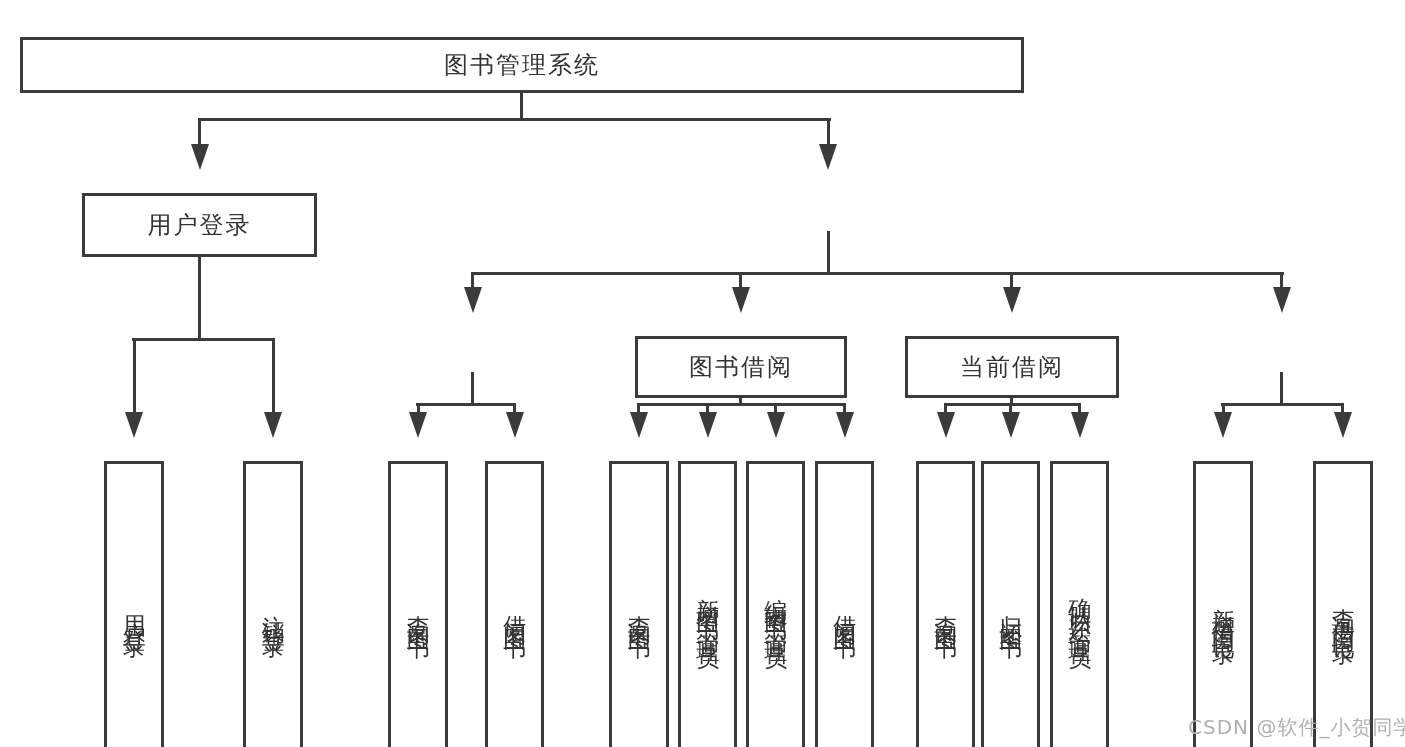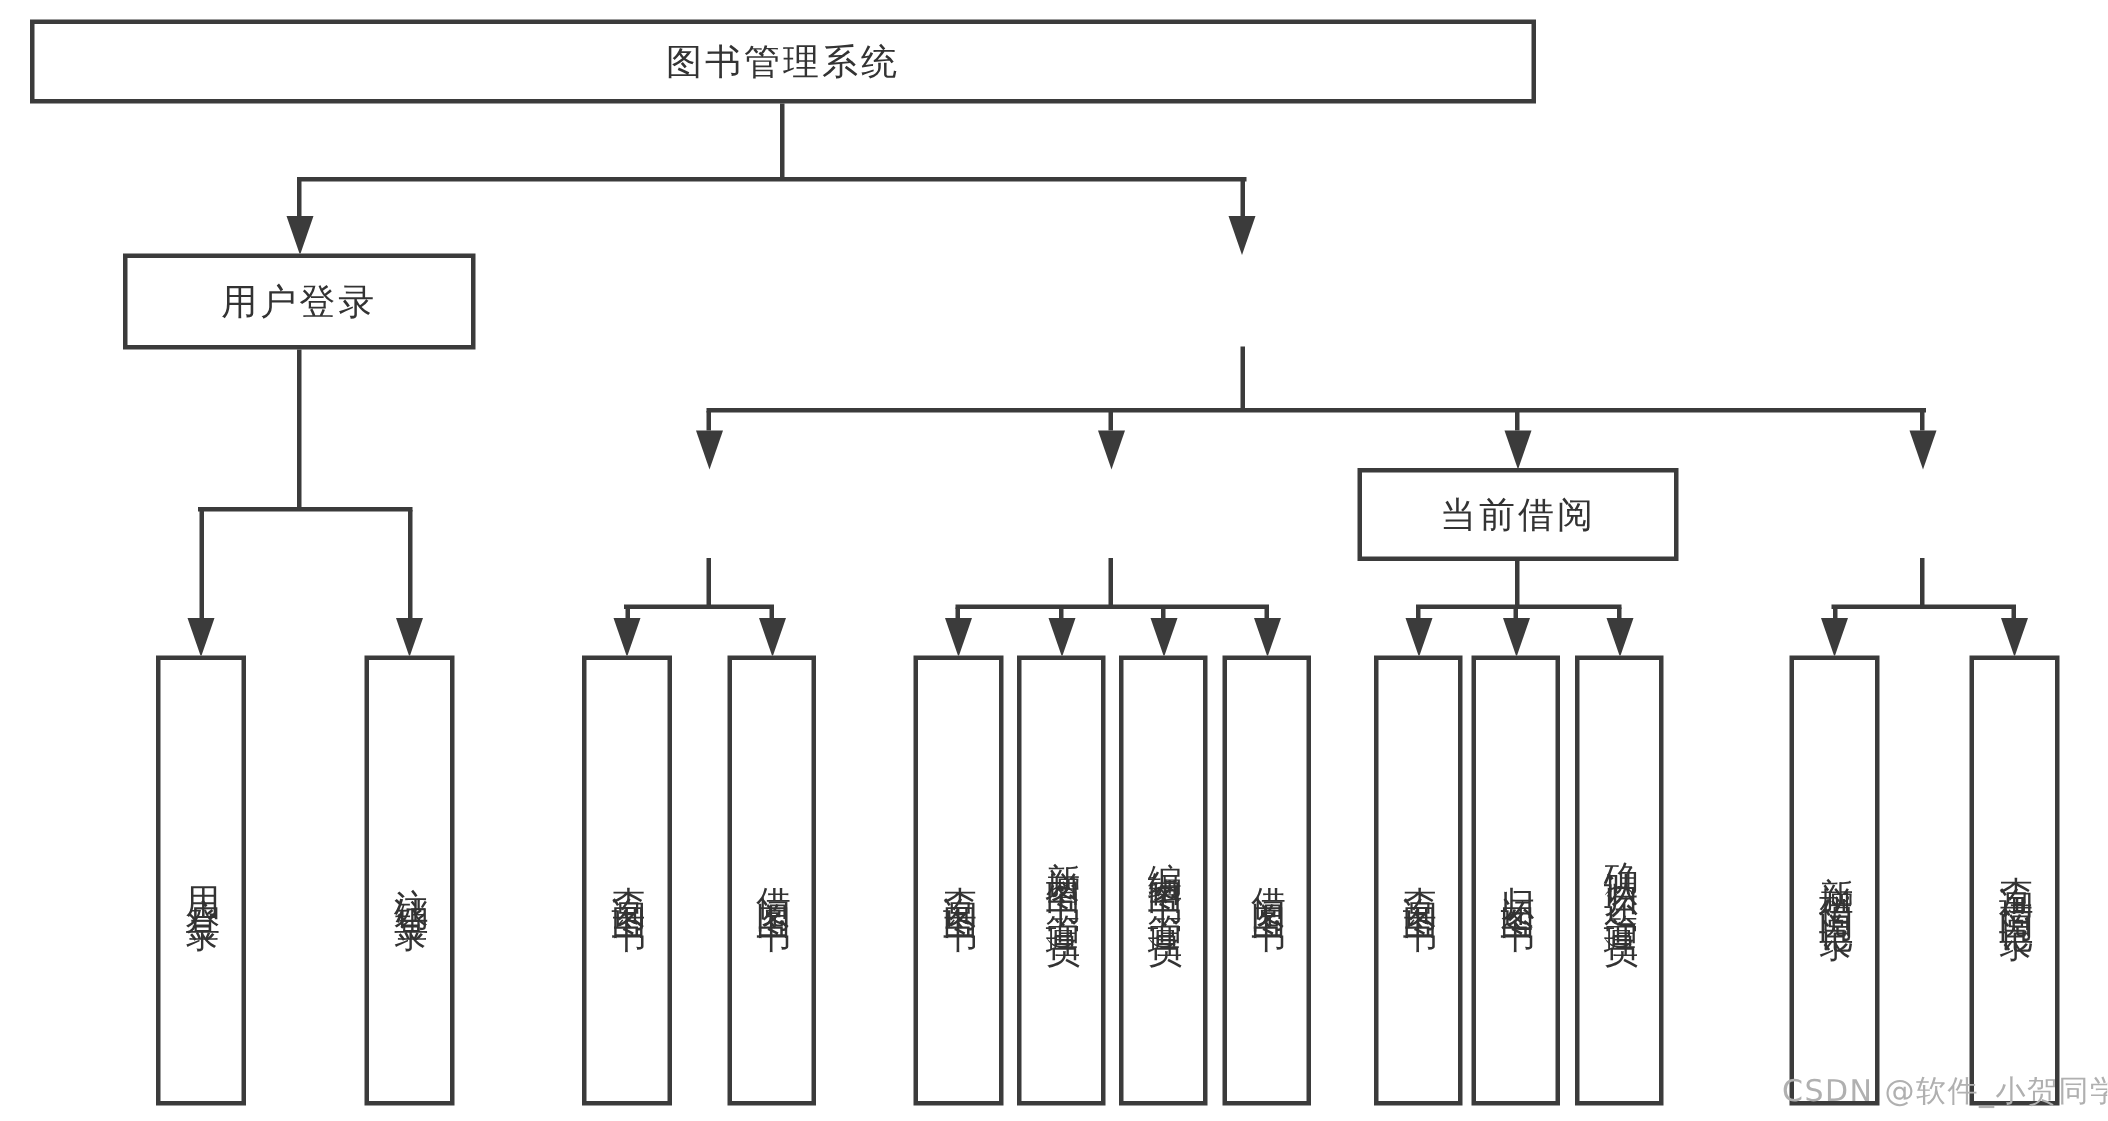--- a/index.html
+++ b/index.html
@@ -14,20 +14,21 @@
   .box {
     position: absolute;
     box-sizing: border-box;
     background: #ffffff;
     border: 3px solid var(--border, #3b3b3b);
     display: flex;
     align-items: center;
     justify-content: center;
     color: var(--text, #333333);
     z-index: 3;
+    margin-top: 24px;
   }
   .box.h .lbl {
     font-size: 24px;
     letter-spacing: 2px;
     white-space: nowrap;
   }
   .box.v .lbl {
     writing-mode: vertical-rl;
     font-size: 23px;
     letter-spacing: 7px;
@@ -124,20 +125,23 @@
     </div>
     <div class="box v" style="left: 243px; top: 437px; width: 60px; height: 300px;">
       <span class="lbl">注销登录</span>
     </div>
     <div class="box v" style="left: 388px; top: 437px; width: 60px; height: 300px;">
       <span class="lbl">查询图书</span>
     </div>
     <div class="box v" style="left: 485px; top: 437px; width: 59px; height: 300px;">
       <span class="lbl">借阅图书</span>
     </div>
+    <div class="box h" style="left: 635px; top: 312px; width: 212px; height: 62px;">
+      <span class="lbl">图书借阅</span>
+    </div>
     <div class="box v" style="left: 609px; top: 437px; width: 60px; height: 300px;">
       <span class="lbl">查询图书</span>
     </div>
     <div class="box v" style="left: 678px; top: 437px; width: 59px; height: 300px;">
       <span class="lbl">新增图书（管理员）</span>
     </div>
     <div class="box v" style="left: 746px; top: 437px; width: 59px; height: 300px;">
       <span class="lbl">编辑图书（管理员）</span>
     </div>
     <div class="box v" style="left: 815px; top: 437px; width: 59px; height: 300px;">

